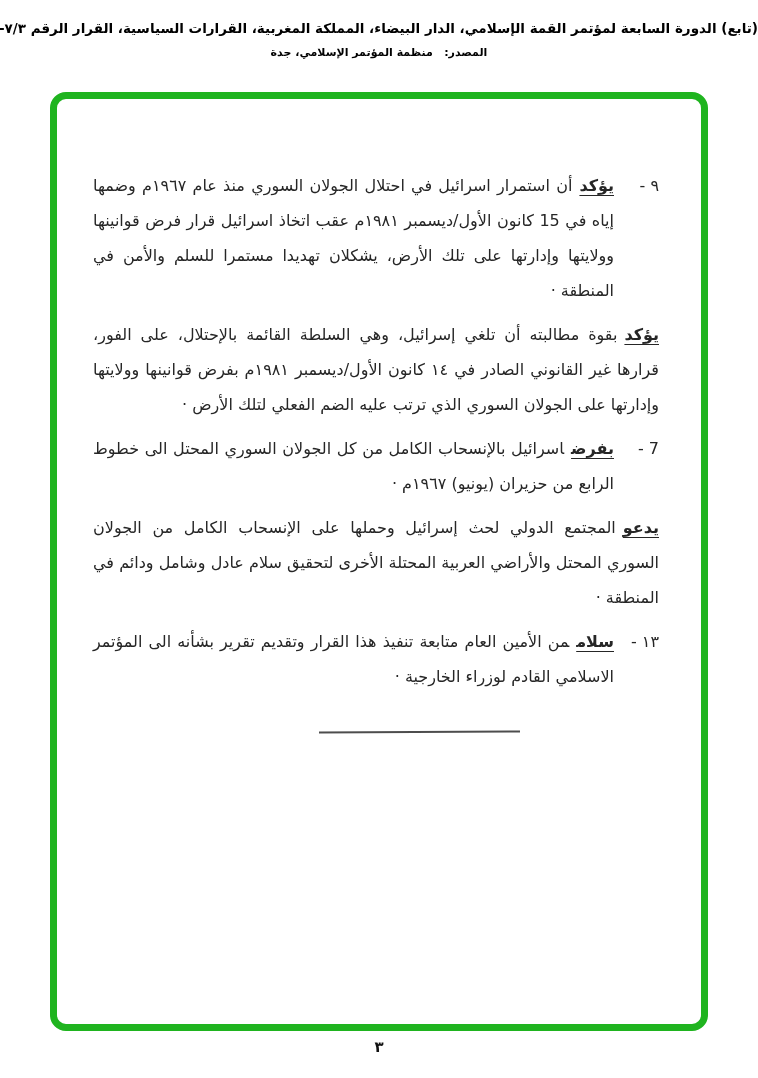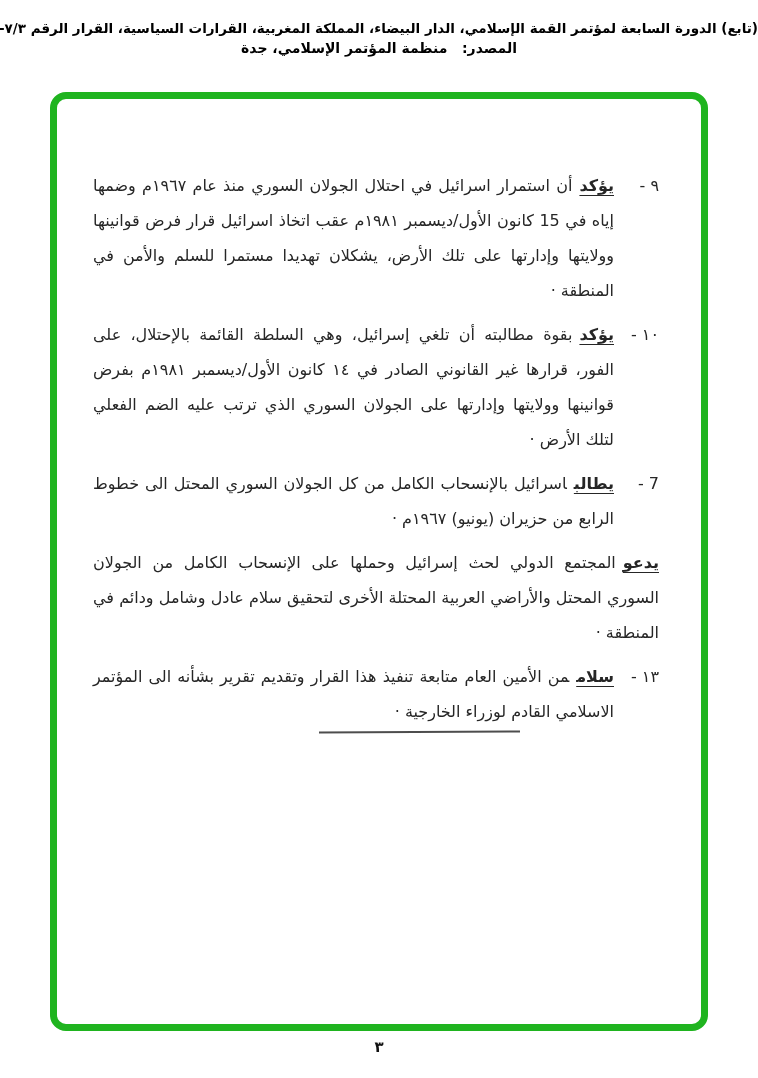--- a/index.html
+++ b/index.html
@@ -25,28 +25,28 @@
     direction: rtl;
     text-align: center;
     white-space: nowrap;
     font-weight: bold;
     font-size: 13.5px;
     letter-spacing: 0.1px;
     color: #000000;
   }
   .hdr2 {
     position: absolute;
-    top: 40px;
+    top: 46px;
     left: 0;
     right: 0;
     direction: rtl;
     text-align: center;
     white-space: nowrap;
     font-weight: bold;
-    font-size: 14px;
+    font-size: 11px;
     color: #000000;
   }
 
   
   .frame {
     position: absolute;
     left: 50px;
     top: 92px;
     width: 644px;   
     height: 925px;  
@@ -119,27 +119,26 @@
 
 <div class="frame">
   <div class="items">
 
     <div class="item">
       <div class="item-marker">٩ -</div>
       <div class="item-body"><span class="lead">يؤكد</span><span>أن استمرار اسرائيل في احتلال الجولان السوري منذ عام ١٩٦٧م وضمها إياه في 15 كانون الأول/ديسمبر ١٩٨١م عقب اتخاذ اسرائيل قرار فرض قوانينها وولايتها وإدارتها على تلك الأرض، يشكلان تهديدا مستمرا للسلم والأمن في المنطقة ·</span></div>
     </div>
 
     <div class="item">
-      <div class="item-marker">١٠ -</div>
       <div class="item-body"><span class="lead">يؤكد</span><span>بقوة مطالبته أن تلغي إسرائيل، وهي السلطة القائمة بالإحتلال، على الفور، قرارها غير القانوني الصادر في ١٤ كانون الأول/ديسمبر ١٩٨١م بفرض قوانينها وولايتها وإدارتها على الجولان السوري الذي ترتب عليه الضم الفعلي لتلك الأرض ·</span></div>
     </div>
 
     <div class="item">
       <div class="item-marker">7 -</div>
-      <div class="item-body"><span class="lead">يطالب</span><span>اسرائيل بالإنسحاب الكامل من كل الجولان السوري المحتل الى خطوط الرابع من حزيران (يونيو) ١٩٦٧م ·</span></div>
+      <div class="item-body"><span class="lead">بفرض</span><span>اسرائيل بالإنسحاب الكامل من كل الجولان السوري المحتل الى خطوط الرابع من حزيران (يونيو) ١٩٦٧م ·</span></div>
     </div>
 
     <div class="item">
       <div class="item-body"><span class="lead">يدعو</span><span>المجتمع الدولي لحث إسرائيل وحملها على الإنسحاب الكامل من الجولان السوري المحتل والأراضي العربية المحتلة الأخرى لتحقيق سلام عادل وشامل ودائم في المنطقة ·</span></div>
     </div>
 
     <div class="item">
       <div class="item-marker">١٣ -</div>
       <div class="item-body"><span class="lead">سلام</span><span>من الأمين العام متابعة تنفيذ هذا القرار وتقديم تقرير بشأنه الى المؤتمر الاسلامي القادم لوزراء الخارجية ·</span></div>
     </div>

